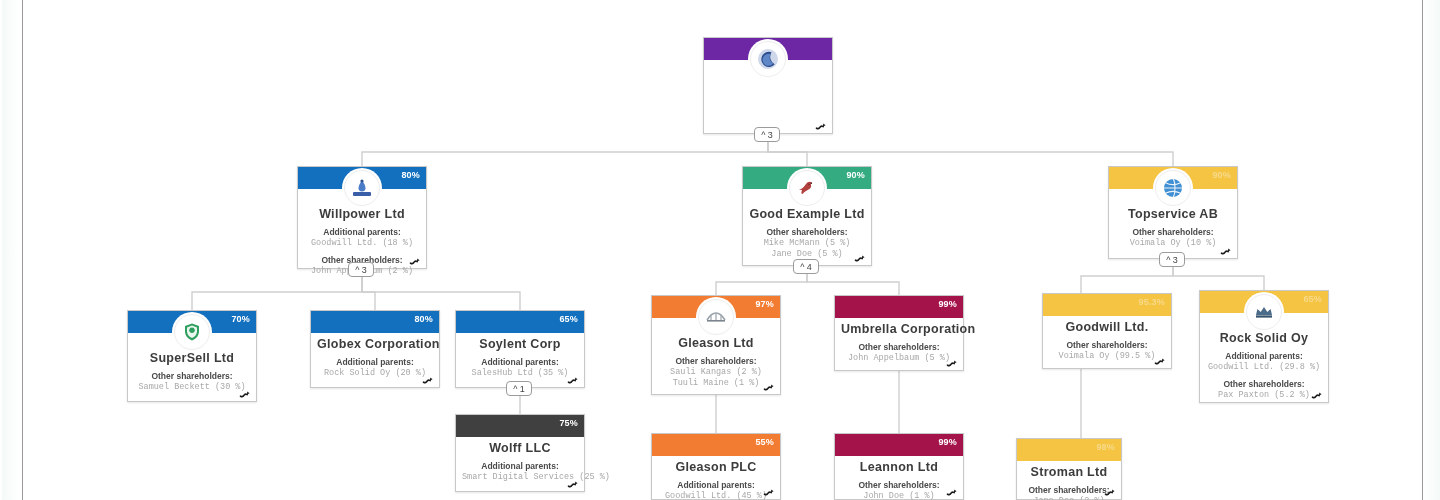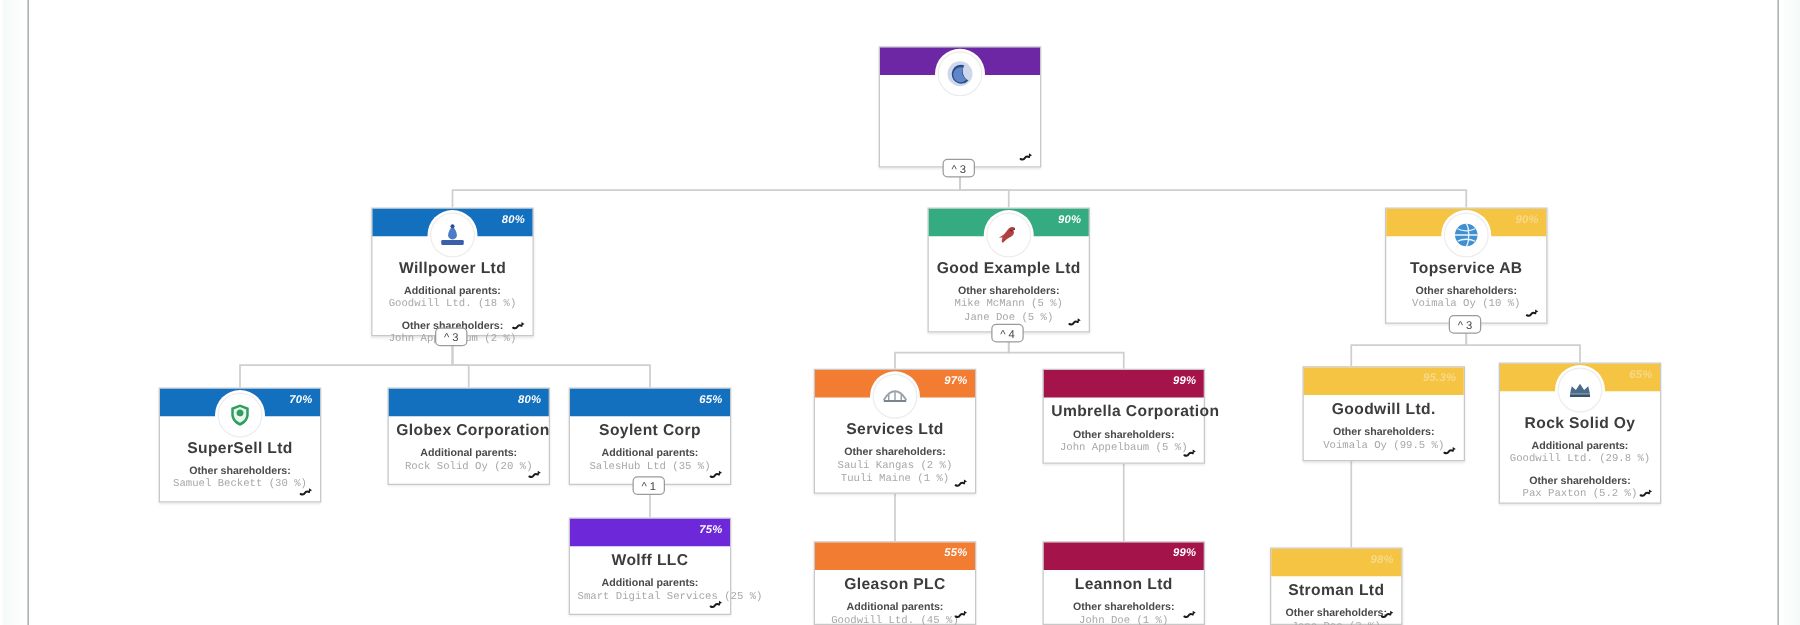--- a/index.html
+++ b/index.html
@@ -55,21 +55,20 @@
     box-sizing: border-box;
   }
   .node-pct {
     position: absolute;
     right: 6px;
     top: 3px;
     font-size: 9px;
     font-weight: bold;
     color: #ffffff;
     letter-spacing: 0.2px;
-    font-style: italic;
   }
   .node-pct.dim { color: #f7d98a; }
   .node-icon {
     position: absolute;
     left: 50%;
     top: 3px;
     transform: translateX(-50%);
     width: 34px;
     height: 34px;
     border-radius: 50%;
@@ -312,21 +311,21 @@
           <div class="node-pct">97%</div>
         </div>
         <div class="node-icon">
           <svg width="22" height="22" viewBox="0 0 22 22">
             <path d="M2 14c3-5 6-7 9-7s6 2 9 7" stroke="#9aa3ab" stroke-width="1.6" fill="none"></path>
             <rect x="2" y="14" width="18" height="1.6" fill="#7c858d"></rect>
             <path d="M6 14V9.6M11 14V7.6M16 14V9.6" stroke="#9aa3ab" stroke-width="1.2"></path>
           </svg>
         </div>
         <div class="node-body">
-          <div class="node-title tall">Services Ltd</div>
+          <div class="node-title tall">Gleason Ltd</div>
           <div class="block">
             <div class="block-label">Other shareholders:</div>
             <div class="block-value">Sauli Kangas (2 %)</div>
             <div class="block-value">Tuuli Maine (1 %)</div>
           </div>
         </div>
         <div class="resize-handle"><svg width="12" height="12" viewBox="0 0 12 12">
             <path d="M1.5 9.2c1.6.8 2.8.3 3.4-.8.6-1.1 1.8-1.6 3.4-.8" stroke="#1b1b1b" stroke-width="1.6" fill="none" stroke-linecap="round"></path>
             <path d="M8.2 4.6l2.4 1.6-2.6 1.4z" fill="#1b1b1b"></path>
           </svg></div>
@@ -383,21 +382,21 @@
             <div class="block-label">Other shareholders:</div>
             <div class="block-value">Pax Paxton (5.2 %)</div>
           </div>
         </div>
         <div class="resize-handle"><svg width="12" height="12" viewBox="0 0 12 12">
             <path d="M1.5 9.2c1.6.8 2.8.3 3.4-.8.6-1.1 1.8-1.6 3.4-.8" stroke="#1b1b1b" stroke-width="1.6" fill="none" stroke-linecap="round"></path>
             <path d="M8.2 4.6l2.4 1.6-2.6 1.4z" fill="#1b1b1b"></path>
           </svg></div>
       </div>
       <div class="node" style="left: 455px; top: 414px; width: 130px; height: 78px;">
-        <div class="node-header" style="background: #6d28d9;">
+        <div class="node-header" style="background: #404040;">
           <div class="node-pct">75%</div>
         </div>
         <div class="node-body">
           <div class="node-title">Wolff LLC</div>
           <div class="block">
             <div class="block-label">Additional parents:</div>
             <div class="block-value">Smart Digital Services (25 %)</div>
           </div>
         </div>
         <div class="resize-handle"><svg width="12" height="12" viewBox="0 0 12 12">

